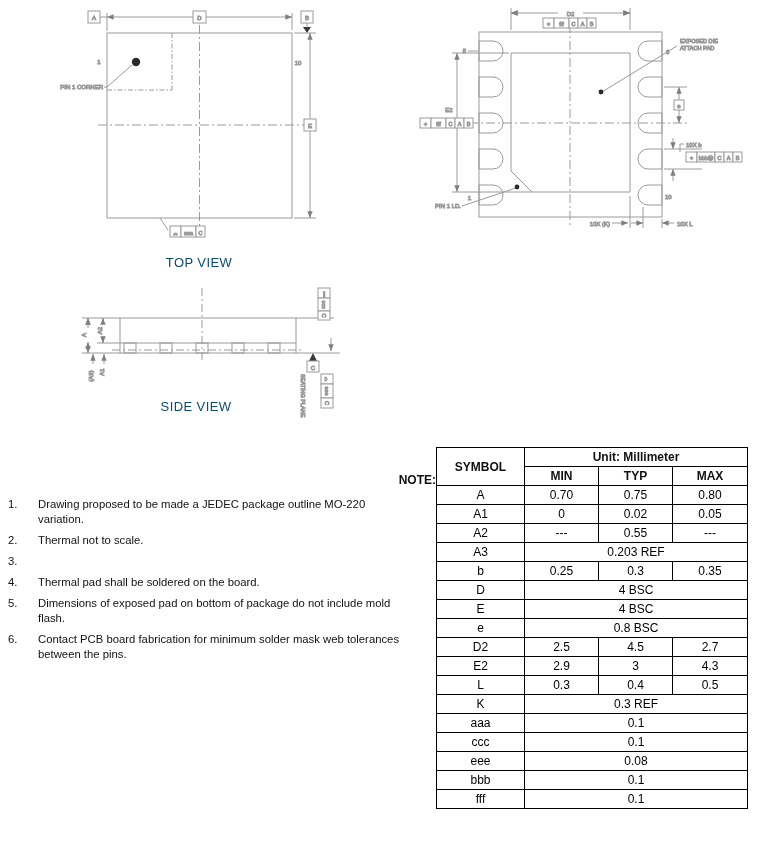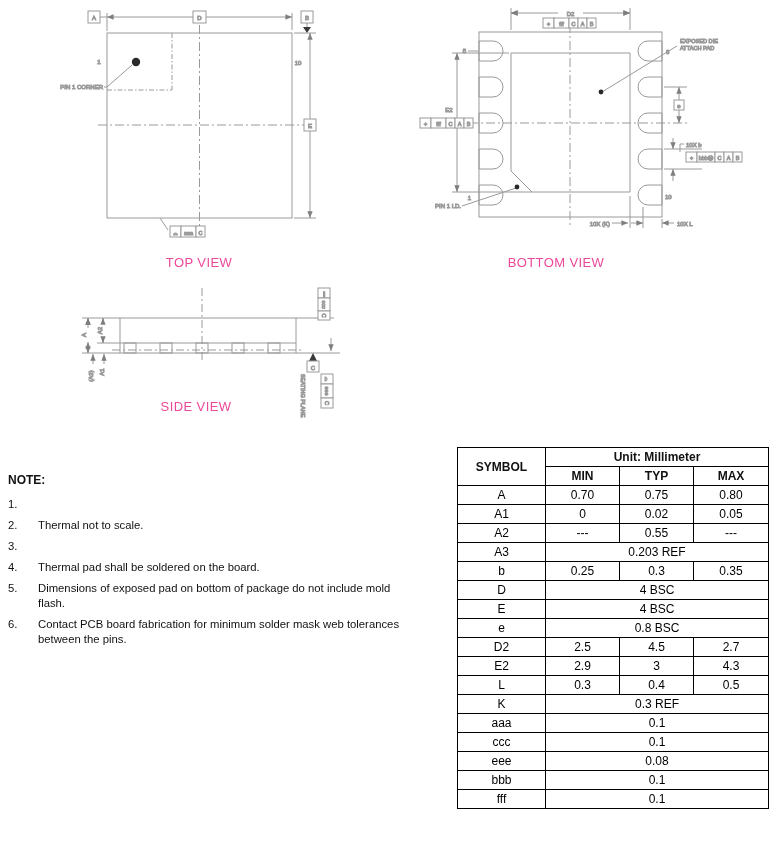--- a/index.html
+++ b/index.html
@@ -1,28 +1,28 @@
 <!DOCTYPE html>
 <html><head>
 <meta charset="utf-8">
 <style>
   html,body{margin:0;padding:0;background:#fff;}
   .page{position:relative;width:775px;height:841px;background:#ffffff;
         font-family:"Liberation Sans",sans-serif;overflow:hidden;color:#111;}
   svg text{font-family:"Liberation Sans",sans-serif;}
-  .caption{position:absolute;font-size:13px;letter-spacing:.4px;color:#ec4899;text-align:center;}
+  .caption{position:absolute;font-size:13px;letter-spacing:.4px;color:#0c4a6e;text-align:center;}
   .cap-top{left:103px;top:255px;width:192px;}
   .cap-bottom{left:458px;top:255px;width:196px;}
   .cap-side{left:100px;top:399px;width:192px;}
   .notes{position:absolute;left:8px;top:473px;width:428px;}
-  .notes-heading{font-size:12px;font-weight:bold;margin-bottom:10px;}
+  .notes-heading{font-size:12px;font-weight:bold;margin-bottom:10px;text-align:right;}
   .note-item{display:flex;margin-top:6px;font-size:11.3px;line-height:15px;}
   .note-num{flex:0 0 30px;}
   .note-text{flex:1;max-width:372px;}
-  table.dim{position:absolute;left:457px;top:447px;border-collapse:collapse;table-layout:fixed;}
+  table.dim{position:absolute;left:436px;top:447px;border-collapse:collapse;table-layout:fixed;}
   table.dim th,table.dim td{border:1.5px solid #000;text-align:center;vertical-align:middle;
        font-size:12px;padding:0;height:18px;white-space:nowrap;}
   table.dim th{font-weight:bold;}
   table.dim td{font-weight:normal;color:#000;}
 </style>
 </head>
 <body>
 
 <div class="page">
 
@@ -239,27 +239,27 @@
       <rect x="321" y="398" width="12" height="10" fill="#fff"></rect>
       <text x="327" y="379" text-anchor="middle" font-size="5.5" fill="#8a8a8a" transform="rotate(90 327 379)" dy="2">⌓</text>
       <text x="327" y="391" text-anchor="middle" font-size="5.5" fill="#8a8a8a" transform="rotate(90 327 391)" dy="2">eee</text>
       <text x="327" y="403" text-anchor="middle" font-size="5.5" fill="#8a8a8a" transform="rotate(90 327 403)" dy="2">C</text>
     </g>
     <text x="301" y="374" text-anchor="start" font-size="5.5" fill="#8a8a8a" transform="rotate(90 301 374)">SEATING PLANE</text>
   </g>
 </svg>
 
 <div class="caption cap-top">TOP VIEW</div>
-<div class="caption cap-bottom">BOTTOM VIEW</div>
 <div class="caption cap-side">SIDE VIEW</div>
 
 <div class="notes">
   <div class="notes-heading">NOTE:</div>
   <div class="note-item">
     <span class="note-num">1.</span>
+    <span class="note-text">Drawing proposed to be made a JEDEC package outline MO-220 variation.</span>
   </div>
   <div class="note-item">
     <span class="note-num">2.</span>
     <span class="note-text">Thermal not to scale.</span>
   </div>
   <div class="note-item">
     <span class="note-num">3.</span>
   </div>
   <div class="note-item">
     <span class="note-num">4.</span>

